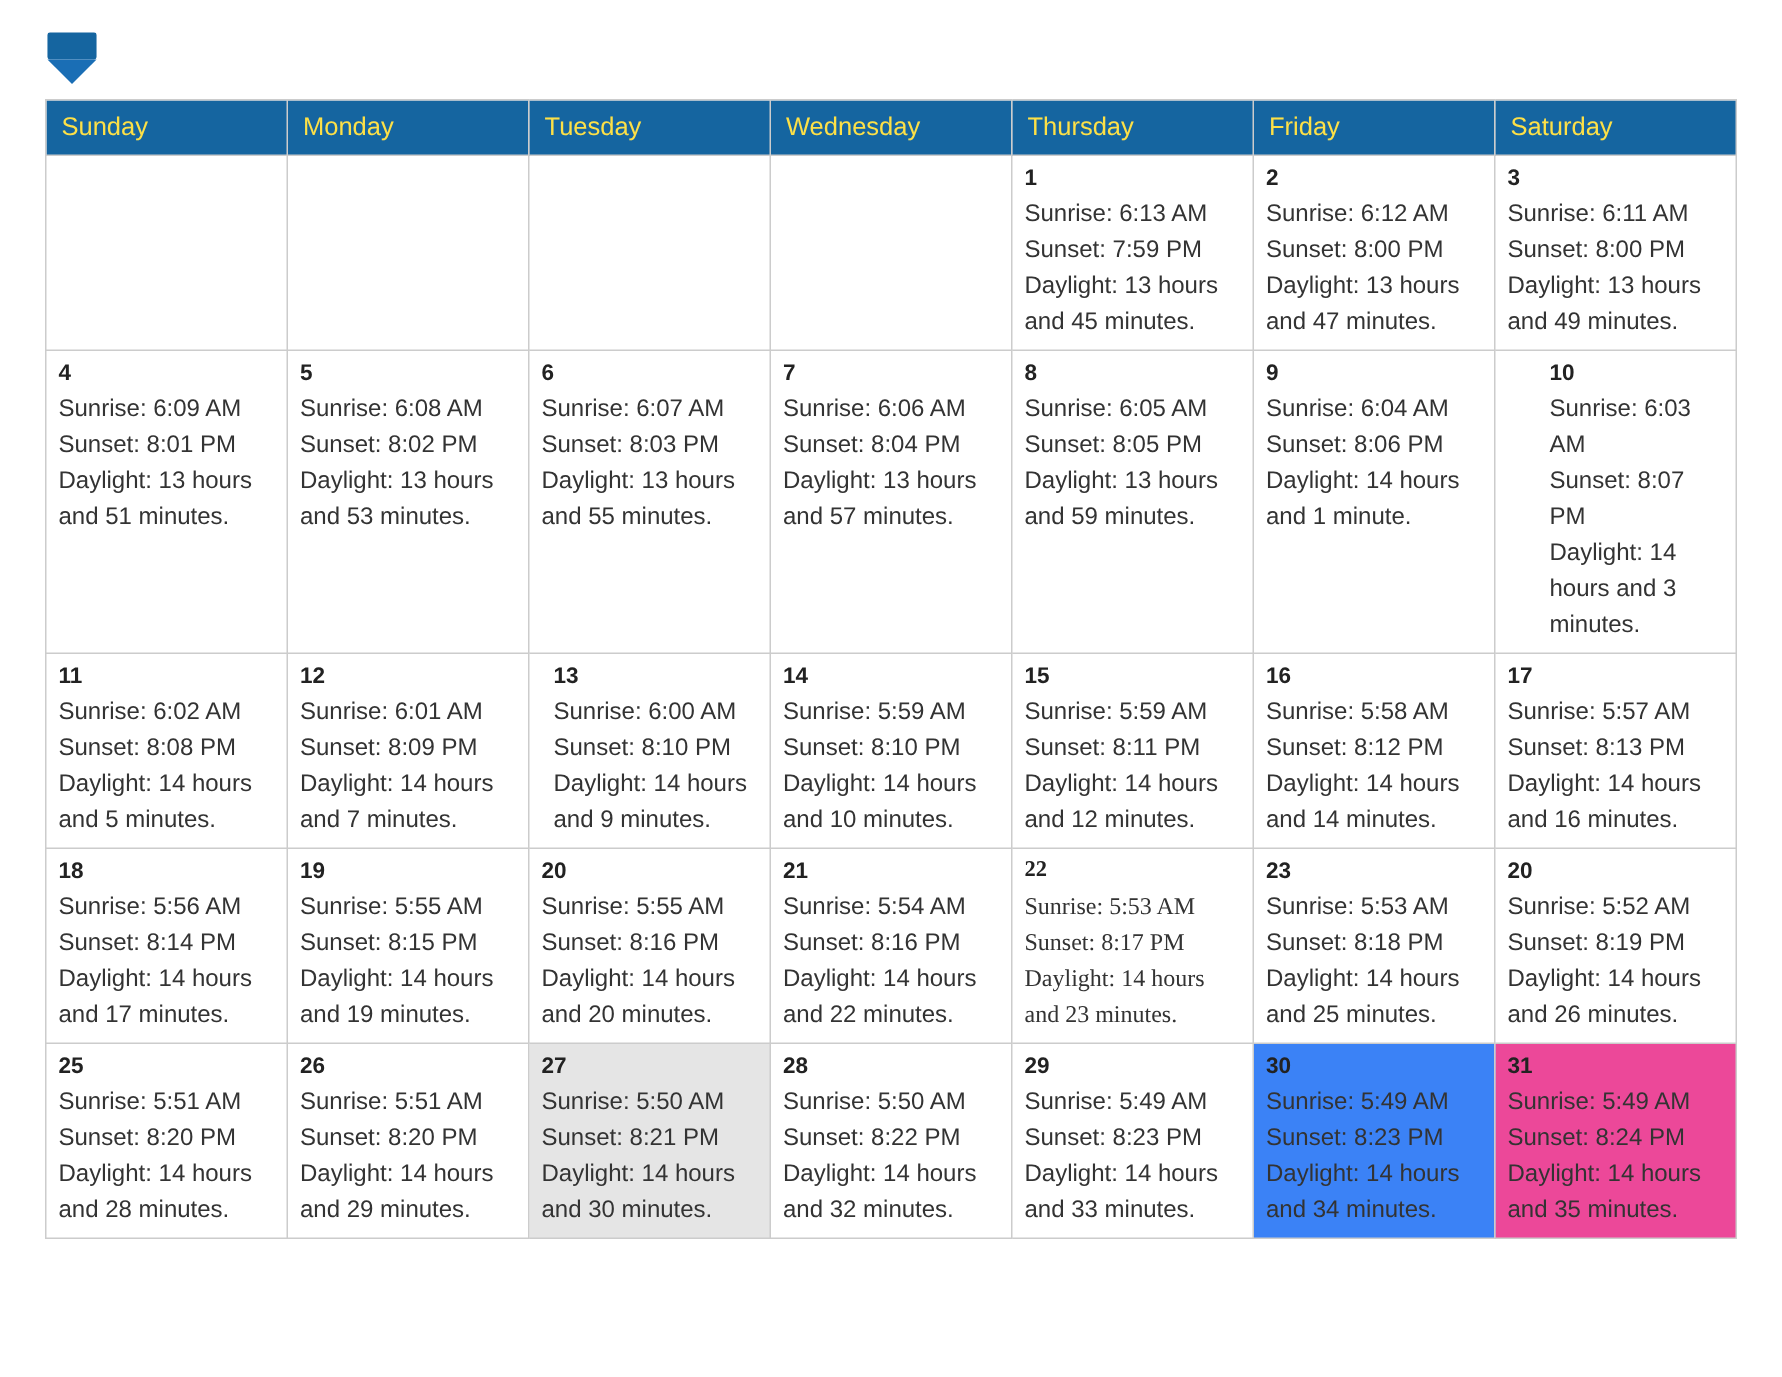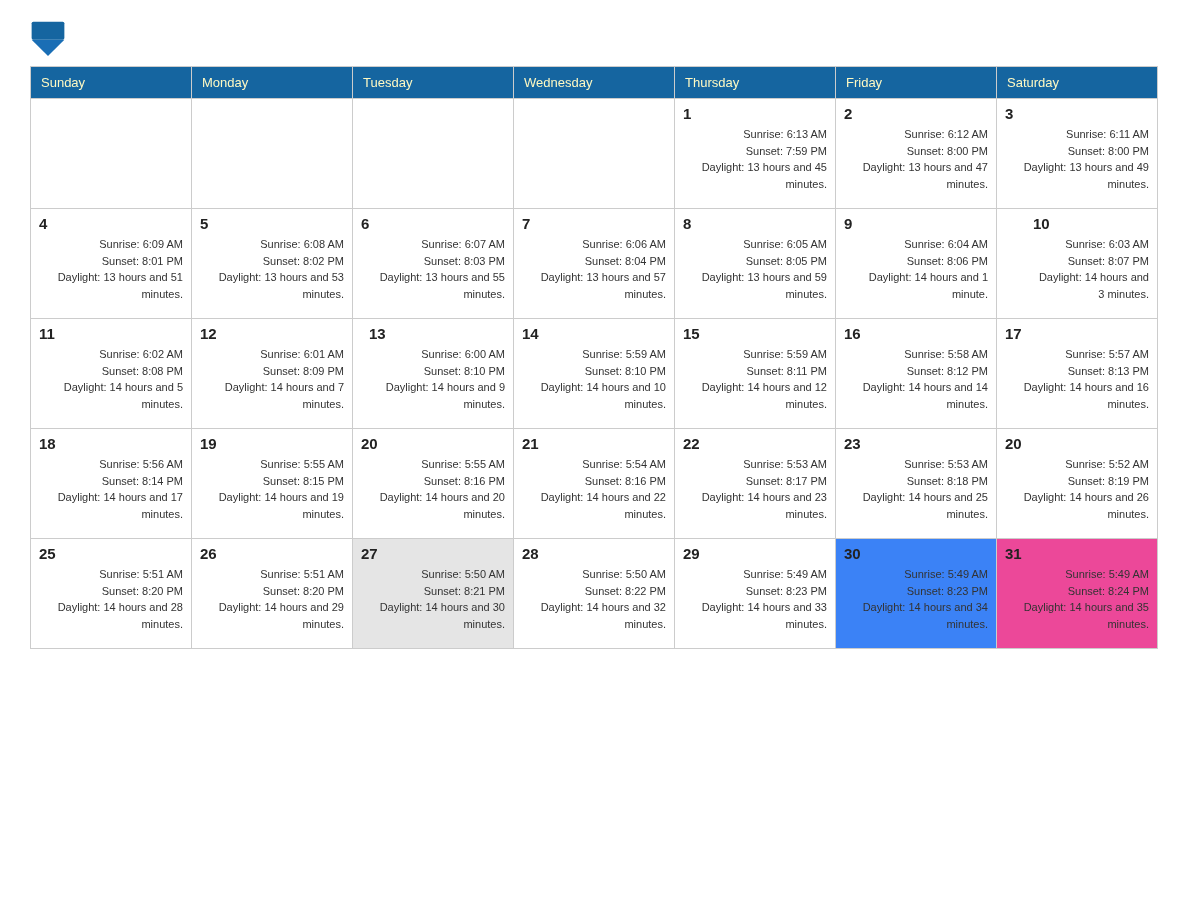--- a/index.html
+++ b/index.html
@@ -48,46 +48,45 @@
       color: #333;
       margin-top: 4px;
     }
     .calendar {
       width: 100%;
       border-collapse: collapse;
       margin-top: 8px;
     }
     .calendar th {
       background-color: #1565a0;
-      color: #fef9c3;
-      font-size: 13px;
+      color: #fde047;
+      font-size: 17px;
       font-weight: normal;
       padding: 8px 10px;
       text-align: left;
       border: 1px solid #ccc;
     }
     .calendar td {
       vertical-align: top;
       padding: 6px 8px;
       border: 1px solid #ccc;
       width: 14.28%;
       height: 110px;
     }
     .day-number {
       font-size: 15px;
       font-weight: bold;
       color: #222;
       display: block;
       margin-bottom: 4px;
     }
     .day-info {
-      font-size: 11px;
+      font-size: 16px;
       color: #333;
       line-height: 1.5;
-      text-align: right;
     }
     .empty-cell {
       background: #fff;
     }
     tr:nth-child(odd) td {
       background-color: #ffffff;
     }
     tr:nth-child(even) td {
       background-color: #f5f8fc;
     }
@@ -213,21 +212,21 @@
           <div class="day-info">Sunrise: 5:55 AM<br>Sunset: 8:15 PM<br>Daylight: 14 hours and 19 minutes.</div>
         </td>
         <td style="background-color: rgb(255, 255, 255);">
           <span class="day-number">20</span>
           <div class="day-info">Sunrise: 5:55 AM<br>Sunset: 8:16 PM<br>Daylight: 14 hours and 20 minutes.</div>
         </td>
         <td style="background-color: rgb(255, 255, 255);">
           <span class="day-number">21</span>
           <div class="day-info">Sunrise: 5:54 AM<br>Sunset: 8:16 PM<br>Daylight: 14 hours and 22 minutes.</div>
         </td>
-        <td style="background-color: rgb(255, 255, 255);">
+        <td style="background-color: rgb(255, 255, 255); font-family: Liberation Serif, serif;">
           <span class="day-number">22</span>
           <div class="day-info">Sunrise: 5:53 AM<br>Sunset: 8:17 PM<br>Daylight: 14 hours and 23 minutes.</div>
         </td>
         <td style="background-color: rgb(255, 255, 255);">
           <span class="day-number">23</span>
           <div class="day-info">Sunrise: 5:53 AM<br>Sunset: 8:18 PM<br>Daylight: 14 hours and 25 minutes.</div>
         </td>
         <td style="background-color: rgb(255, 255, 255);">
           <span class="day-number">20</span>
           <div class="day-info">Sunrise: 5:52 AM<br>Sunset: 8:19 PM<br>Daylight: 14 hours and 26 minutes.</div>

